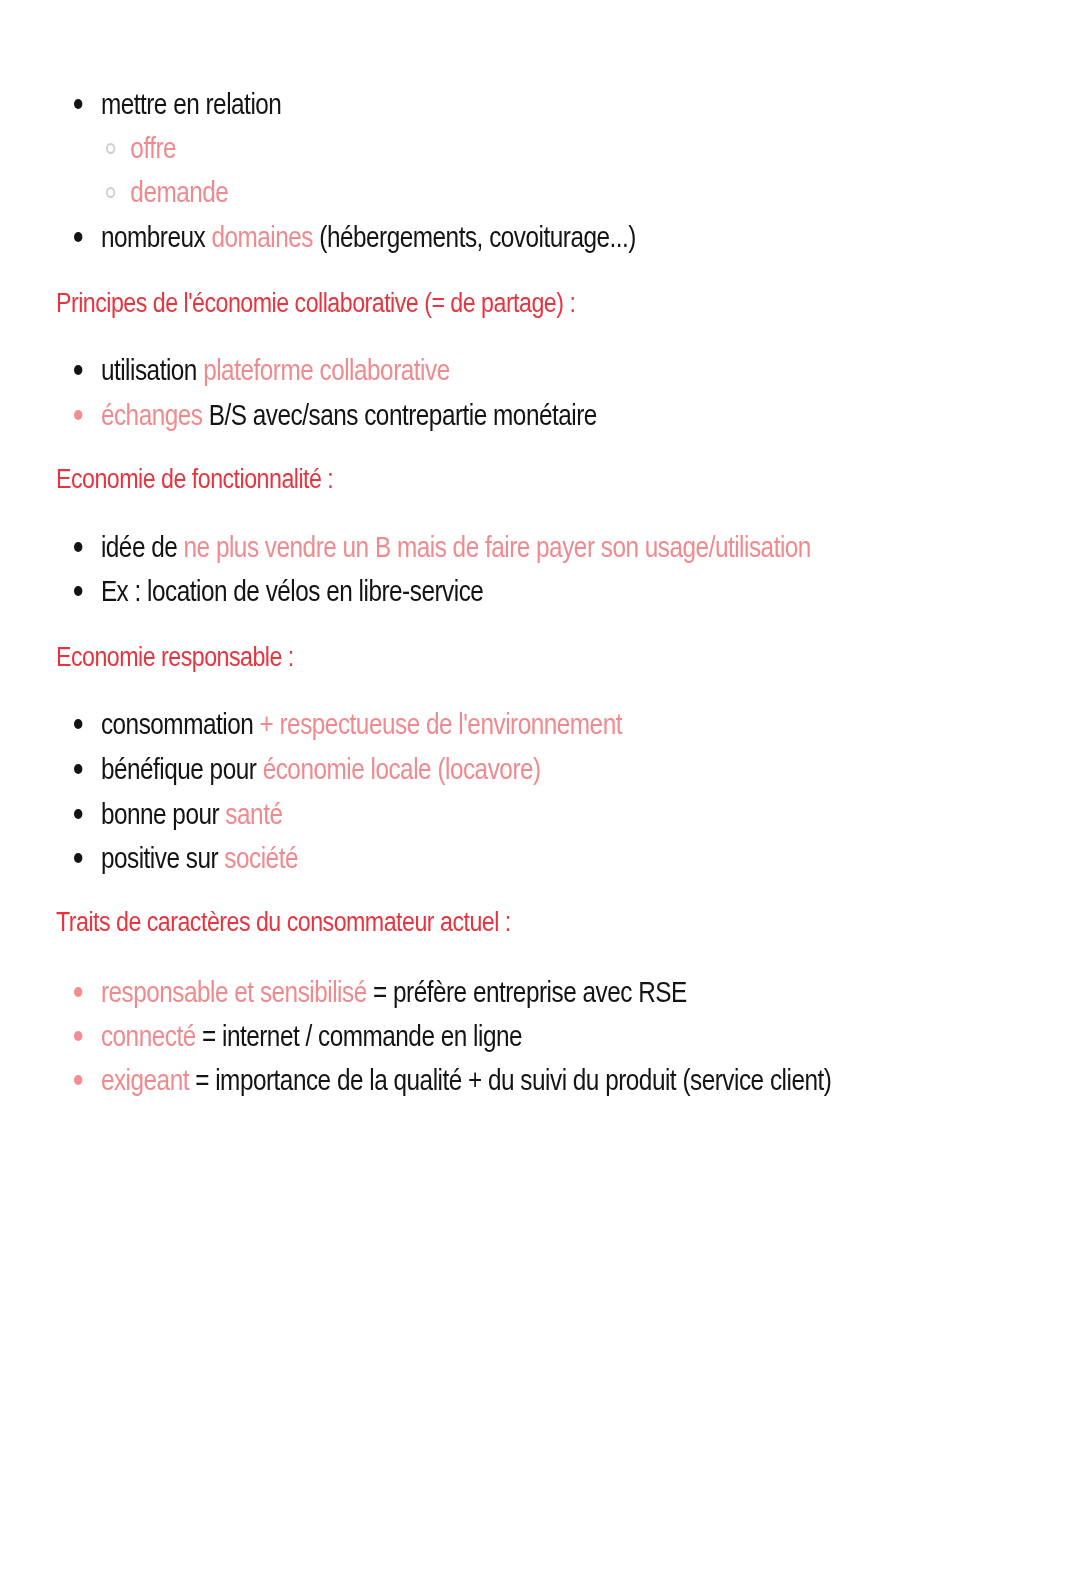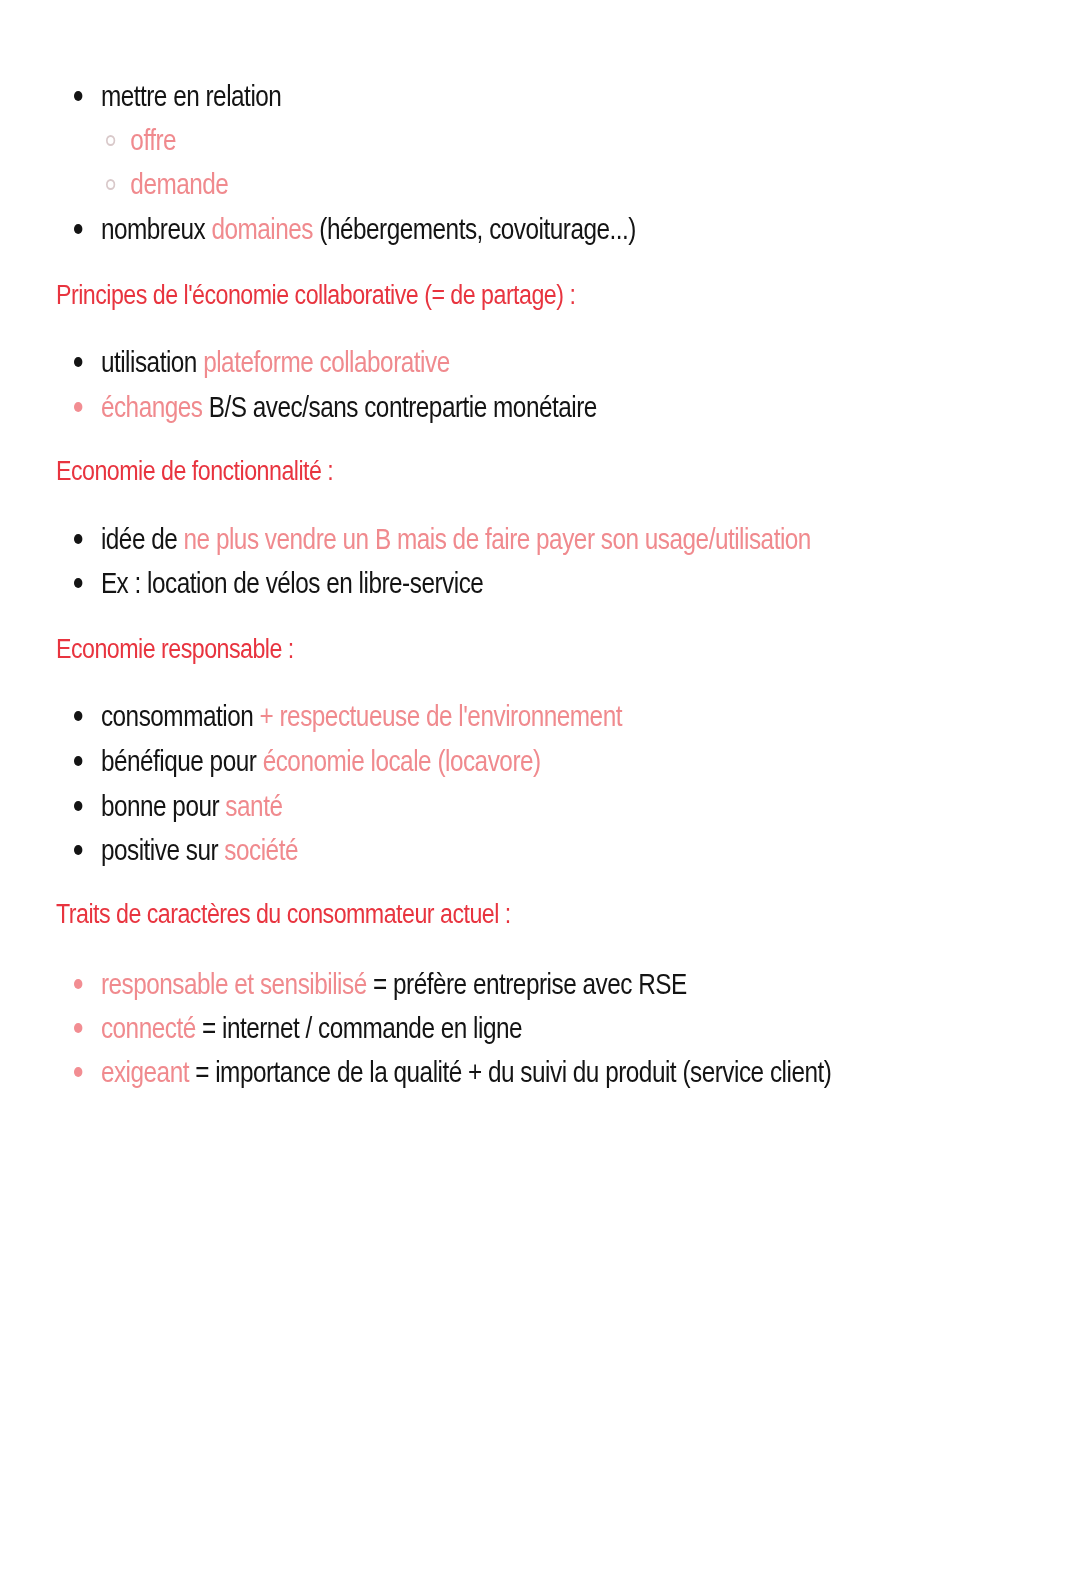--- a/index.html
+++ b/index.html
@@ -11,21 +11,21 @@
       width: 1080px;
       height: 1573px;
       position: relative;
       overflow: hidden;
       font-family: "DejaVu Sans", sans-serif;
       color: #141414;
     }
     .page {
       position: absolute;
       left: 0;
-      top: 0;
+      top: 8px;
       width: 1080px;
       height: 1530px;
     }
     .heading {
       position: absolute;
       left: 56px;
       font-size: 27px;
       font-family: "Liberation Sans", sans-serif;
       font-stretch: condensed;
       letter-spacing: -0.6px;

